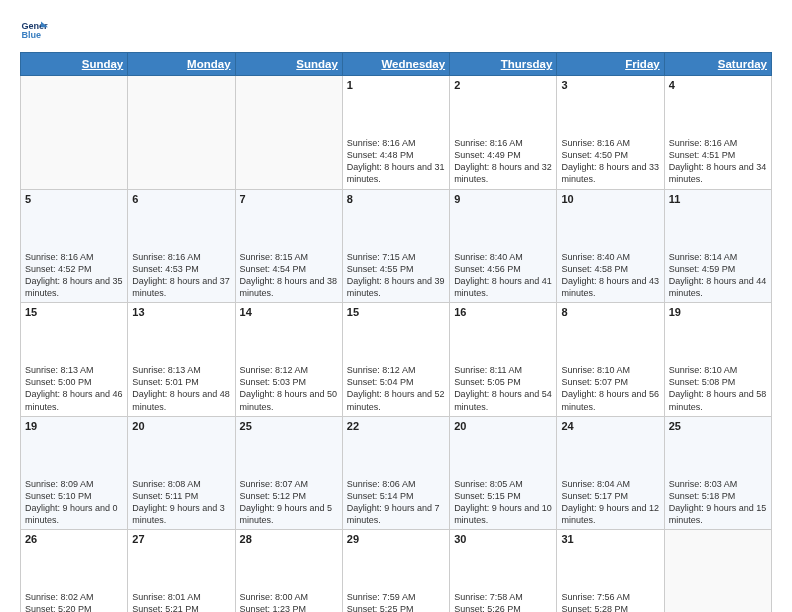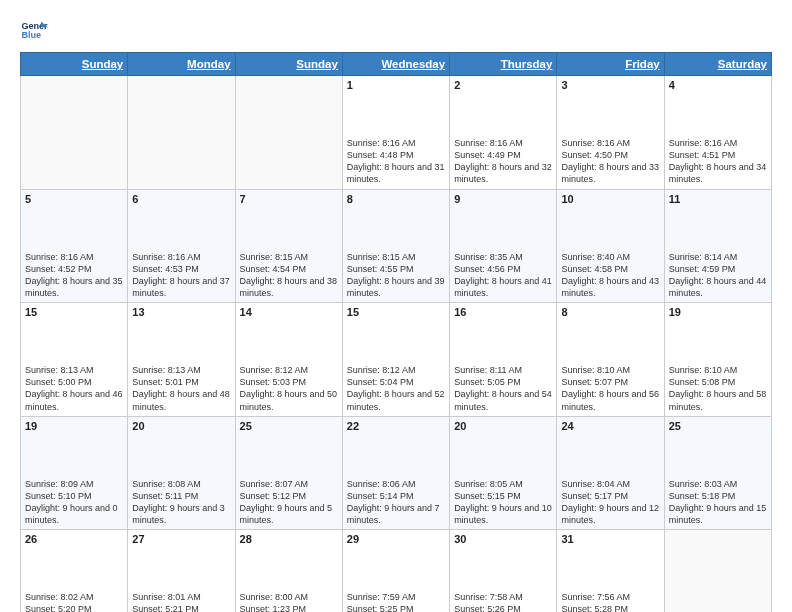--- a/index.html
+++ b/index.html
@@ -172,28 +172,28 @@
           </td>
           <td>
             <span class="day-number">7</span>
             <div class="day-info">Sunrise: 8:15 AM
 Sunset: 4:54 PM
 Daylight: 8 hours
 and 38 minutes.</div>
           </td>
           <td>
             <span class="day-number">8</span>
-            <div class="day-info">Sunrise: 8:15 AM
+            <div class="day-info">Sunrise: 7:15 AM
 Sunset: 4:55 PM
 Daylight: 8 hours
 and 39 minutes.</div>
           </td>
           <td>
             <span class="day-number">9</span>
-            <div class="day-info">Sunrise: 8:35 AM
+            <div class="day-info">Sunrise: 8:40 AM
 Sunset: 4:56 PM
 Daylight: 8 hours
 and 41 minutes.</div>
           </td>
           <td>
             <span class="day-number">10</span>
             <div class="day-info">Sunrise: 8:40 AM
 Sunset: 4:58 PM
 Daylight: 8 hours
 and 43 minutes.</div>

